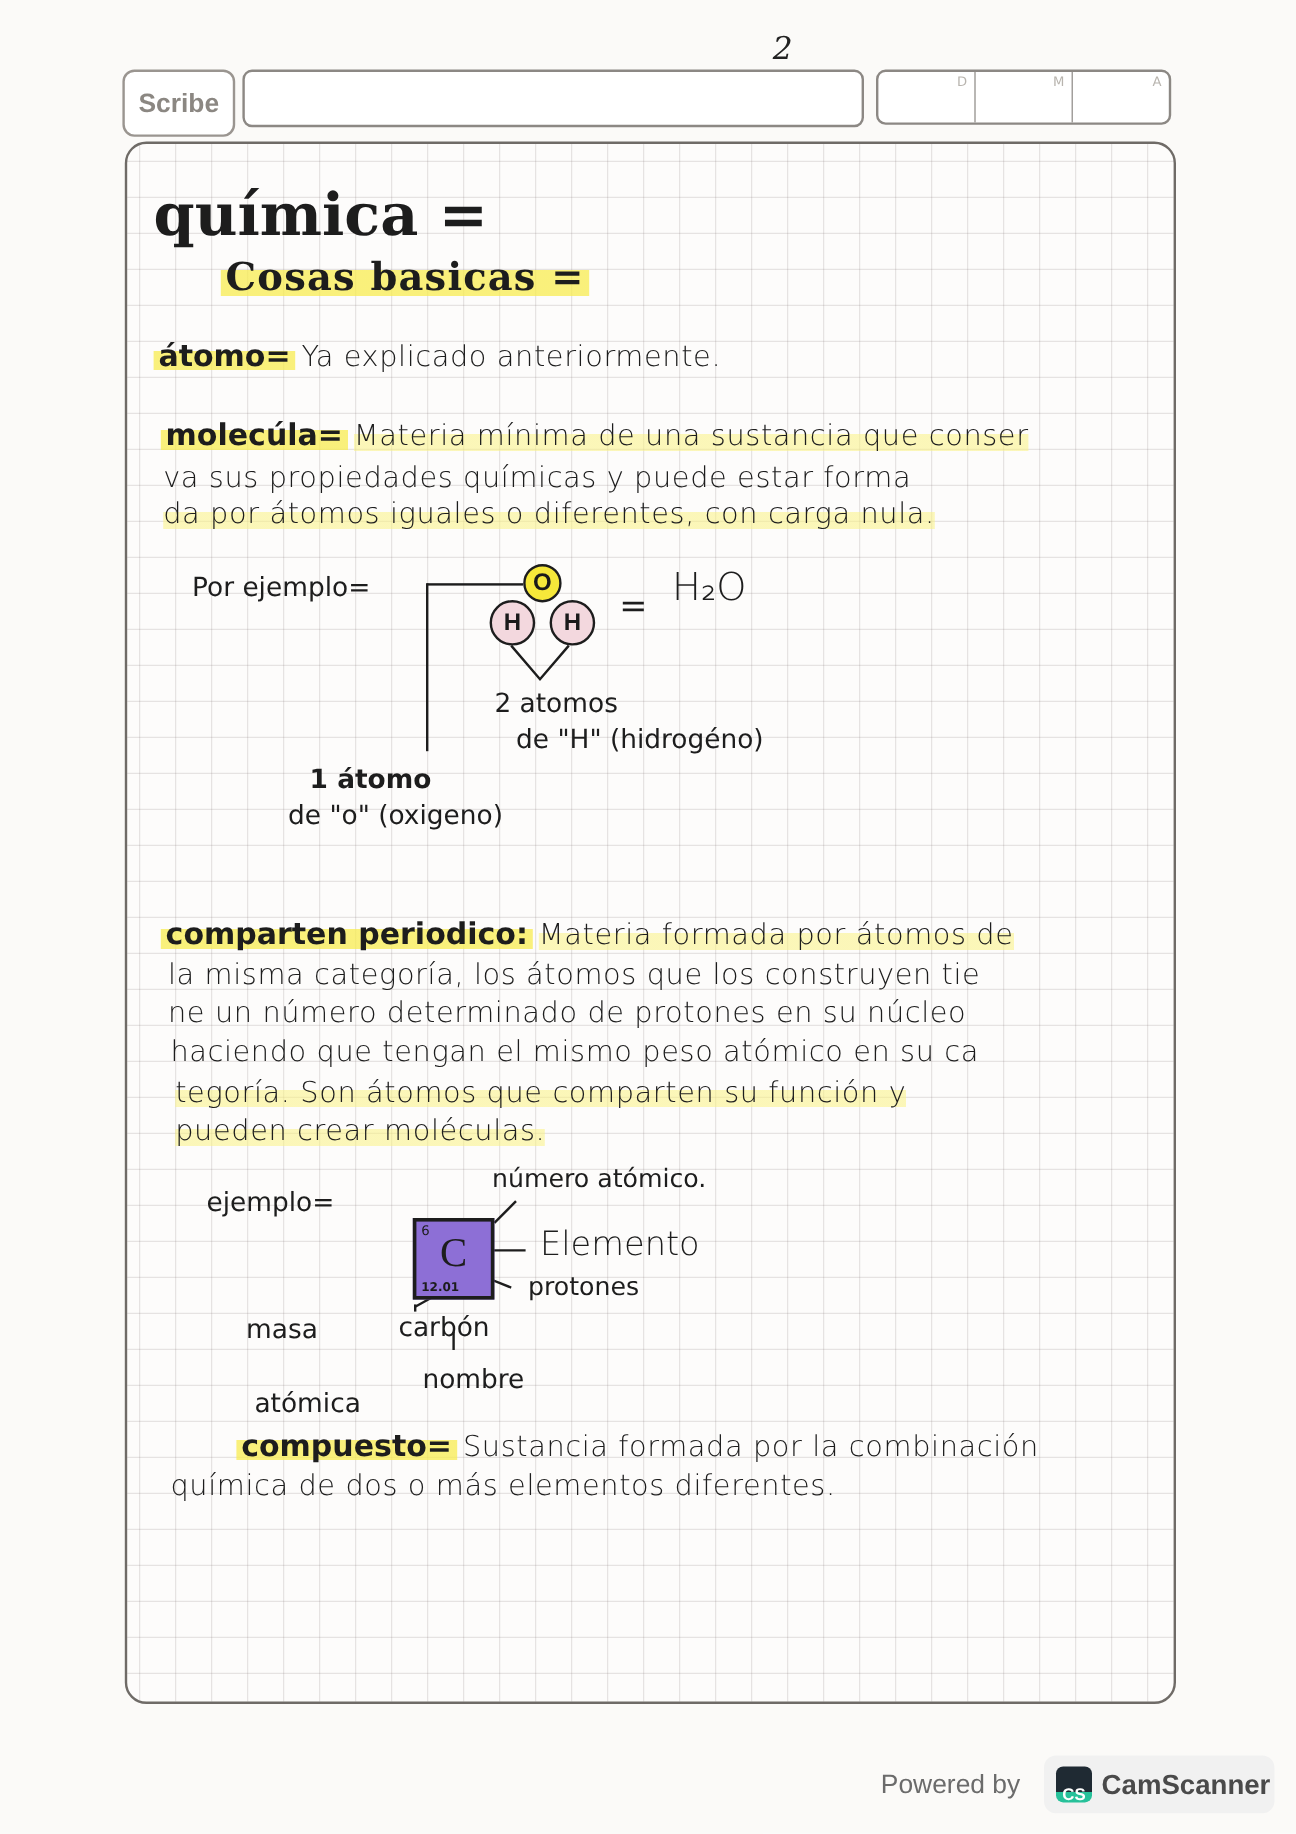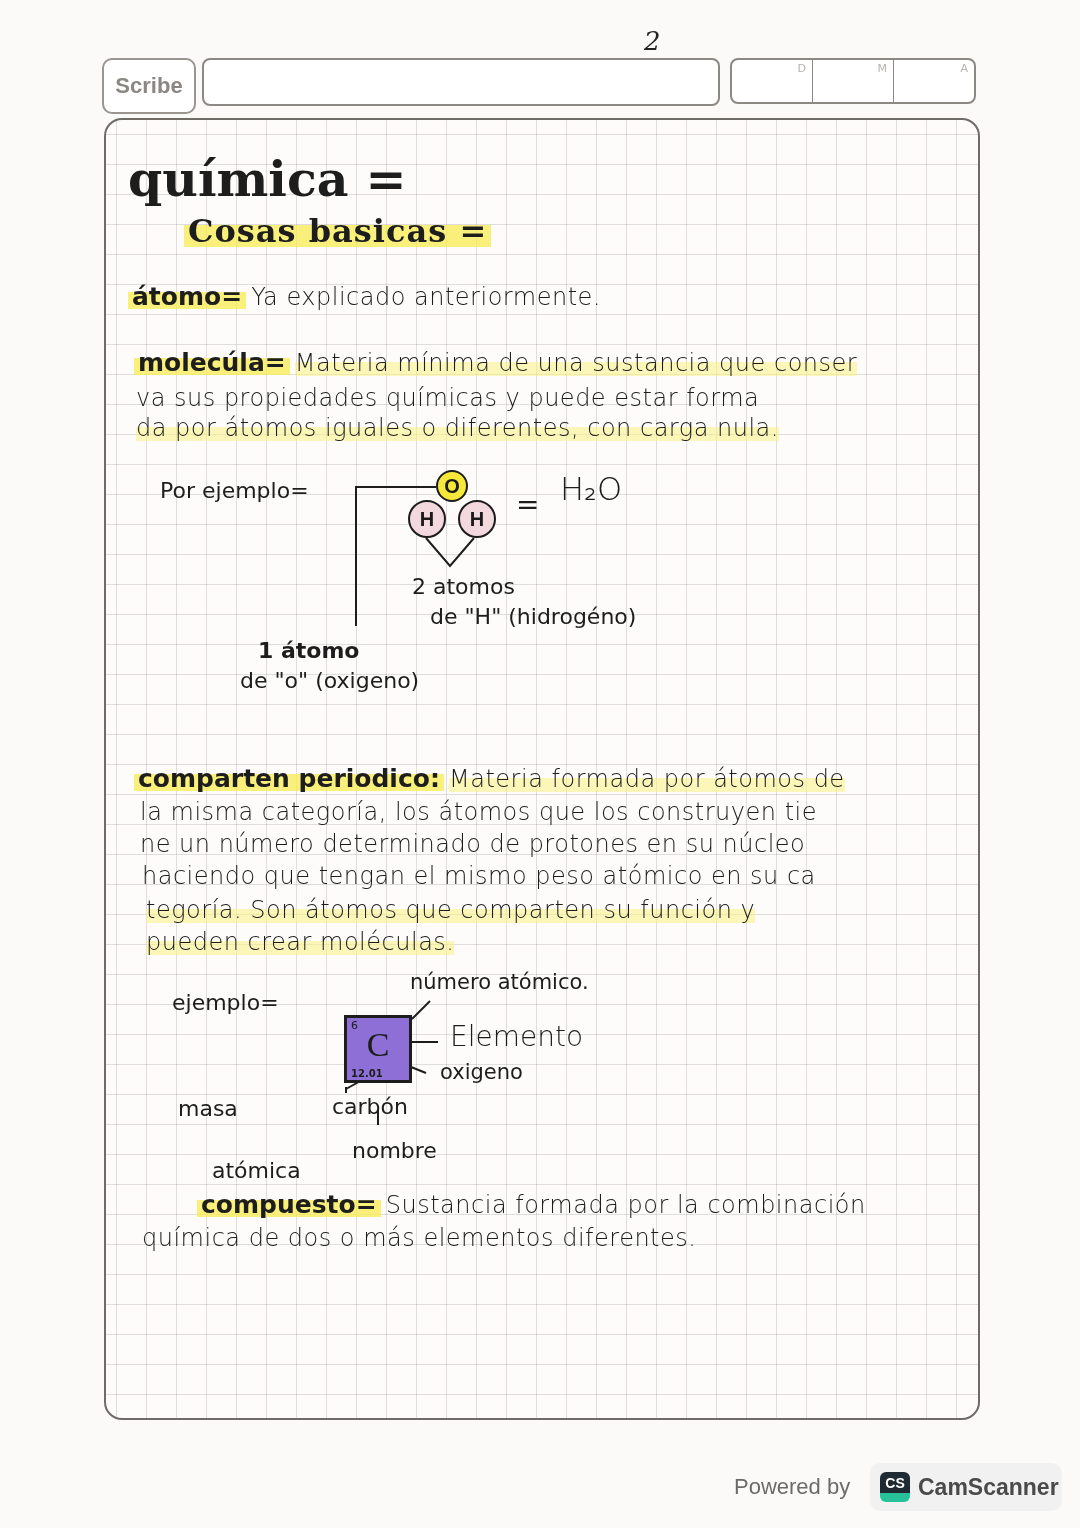--- a/index.html
+++ b/index.html
@@ -86,21 +86,21 @@
     font-size:22px; color:#6b6b6b;
   }
   .cs-badge {
     position:absolute; left:870px; top:1463px; width:192px; height:48px;
     background:#f1f1f1; border-radius:10px; display:flex; align-items:center;
   }
   .cs-logo {
     width:30px; height:30px; margin-left:10px; border-radius:6px; overflow:hidden;
     background:linear-gradient(to bottom, #1f2a33 70%, #27c19a 70%);
     color:#fff; font-family:"Liberation Sans", sans-serif; font-weight:bold; font-size:14px;
-    display:flex; align-items:flex-start; justify-content:center; padding-top:3px; box-sizing:border-box;
+    display:flex; align-items:flex-start; justify-content:center; padding-top:15px; box-sizing:border-box;
   }
   .cs-name {
     margin-left:8px; font-family:"Liberation Sans", sans-serif; font-size:23px; color:#4a4a4a; font-weight:bold;
   }
 </style>
 </head>
 <body>
 
 <div class="page-number">2</div>
 
@@ -172,22 +172,22 @@
   <line x1="46" y1="108" x2="46" y2="102" stroke="#1d1d1d" stroke-width="2"></line>
   <line x1="46" y1="104" x2="64" y2="94" stroke="#1d1d1d" stroke-width="2"></line>
   <line x1="78" y1="140" x2="78" y2="125" stroke="#1d1d1d" stroke-width="2"></line>
 </svg>
 <div class="tile">
   <span class="num">6</span>
   <span class="sym">C</span>
   <span class="mass">12.01</span>
 </div>
 <div class="hw" style="left:450px; top:1020px; font-size:28px; font-weight:300;">Elemento</div>
-<div class="hw" style="left:440px; top:1060px; font-size:21px;">oxigeno</div>
-<div class="hw small" style="left:178px; top:1096px;">masa</div>
+<div class="hw" style="left:440px; top:1060px; font-size:21px;">protones</div>
+<div class="hw small" style="left:178px; top:1096px;padding-left:27px;">masa</div>
 <div class="hw small" style="left:212px; top:1118px;margin-top:40px;">atómica</div>
 <div class="hw small" style="left:332px; top:1094px;">carbón</div>
 <div class="hw small" style="left:352px; top:1138px;">nombre</div>
 
 <div class="hw" style="left:157px; top:1190px;margin-left:40px;">
   <span class="term hl">compuesto=</span>
   <span class="body">Sustancia formada por la combinación</span>
 </div>
 <div class="hw body" style="left:142px; top:1224px;">química de dos o más elementos diferentes.</div>
 

